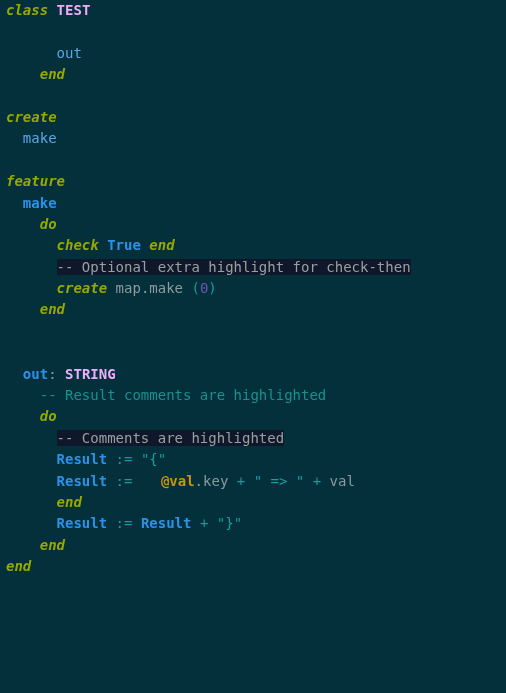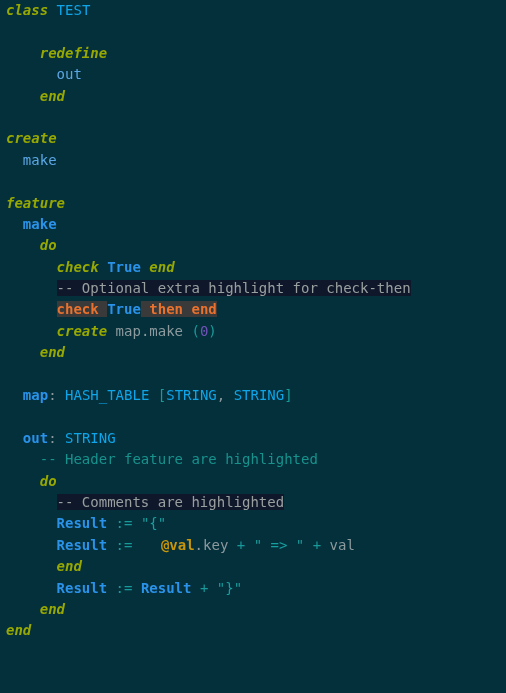--- a/index.html
+++ b/index.html
@@ -19,21 +19,21 @@
     box-sizing: border-box;
     padding: 0 0 0 6px;
   }
   .line {
     white-space: pre;
     height: 21.4px;
     display: block;
   }
   
   .kw       { color: #97a800; font-weight: bold; font-style: italic; }           
-  .type     { color: #0ea5e9; font-weight: normal; }           
+  .type     { color: #f0abfc; font-weight: bold; }           
   .feat     { color: #5ba7e5; }                              
   .featb    { color: #2a92e8; font-weight: bold; }           
   .ident    { color: #8c9a9d; text-align: right; }                              
   .punct    { color: #8c9a9d; }                              
   .op       { color: #189a9a; }                              
   .str      { color: #17a0a0; }                              
   .num      { color: #7154b8; }                              
   .cur      { color: #c8960a; font-weight: bold; margin-left: 20px; }           
   .bool     { color: #2a92e8; font-weight: bold; }           
   .cmt      { color: #17928c; }                              
@@ -46,21 +46,20 @@
 <body>
 
 <div id="editor">
 
   <div class="line"><span class="kw">class</span><span class="punct"> </span><span class="type">TEST</span></div>
 
   <div class="line"> </div>
 
 
 
-  <div class="line"><span>    </span><span class="kw">redefine</span></div>
 
   <div class="line"><span>      </span><span class="feat">out</span></div>
 
   <div class="line"><span>    </span><span class="kw">end</span></div>
 
   <div class="line"> </div>
 
   <div class="line"><span class="kw">create</span></div>
 
   <div class="line"><span>  </span><span class="feat">make</span></div>
@@ -70,35 +69,33 @@
   <div class="line"><span class="kw">feature</span></div>
 
   <div class="line"><span>  </span><span class="featb">make</span></div>
 
   <div class="line"><span>    </span><span class="kw">do</span></div>
 
   <div class="line"><span>      </span><span class="kw">check</span><span class="punct"> </span><span class="bool">True</span><span class="punct"> </span><span class="kw">end</span></div>
 
   <div class="line"><span>      </span><span class="cmt-hl">-- Optional extra highlight for check-then</span></div>
 
-  <div class="line"><span>      </span><span class="hl-kw">check</span><span class="hl-bg"> </span><span class="hl-bool">True</span><span class="hl-bg"> </span><span class="hl-kw">then</span><span class="hl-bg"> </span><span class="hl-kw">end</span></div>
 
   <div class="line"><span>      </span><span class="kw">create</span><span class="punct"> </span><span class="ident">map.make</span><span class="punct"> </span><span class="op">(</span><span class="num">0</span><span class="op">)</span></div>
 
   <div class="line"><span>    </span><span class="kw">end</span></div>
 
   <div class="line"> </div>
 
-  <div class="line"><span>  </span><span class="featb">map</span><span class="punct">:</span><span class="punct"> </span><span class="type">HASH_TABLE</span><span class="punct"> </span><span class="op">[</span><span class="type">STRING</span><span class="punct">,</span><span class="punct"> </span><span class="type">STRING</span><span class="op">]</span></div>
 
   <div class="line"> </div>
 
   <div class="line"><span>  </span><span class="featb">out</span><span class="punct">:</span><span class="punct"> </span><span class="type">STRING</span></div>
 
-  <div class="line"><span>    </span><span class="cmt">-- Header feature are highlighted</span></div>
+  <div class="line"><span>    </span><span class="cmt">-- Result comments are highlighted</span></div>
 
   <div class="line"><span>    </span><span class="kw">do</span></div>
 
   <div class="line"><span>      </span><span class="cmt-hl">-- Comments are highlighted</span></div>
 
   <div class="line"><span>      </span><span class="featb">Result</span><span class="punct"> </span><span class="op">:=</span><span class="punct"> </span><span class="op">"</span><span class="str">{</span><span class="op">"</span></div>
 
 
   <div class="line"><span>      </span><span class="featb">Result</span><span class="punct"> </span><span class="op">:=</span><span class="punct"> </span><span class="cur">@val</span><span class="ident">.key</span><span class="punct"> </span><span class="op">+</span><span class="punct"> </span><span class="op">"</span><span class="str"> =&gt; </span><span class="op">"</span><span class="punct"> </span><span class="op">+</span><span class="punct"> </span><span class="ident">val</span></div>
 

